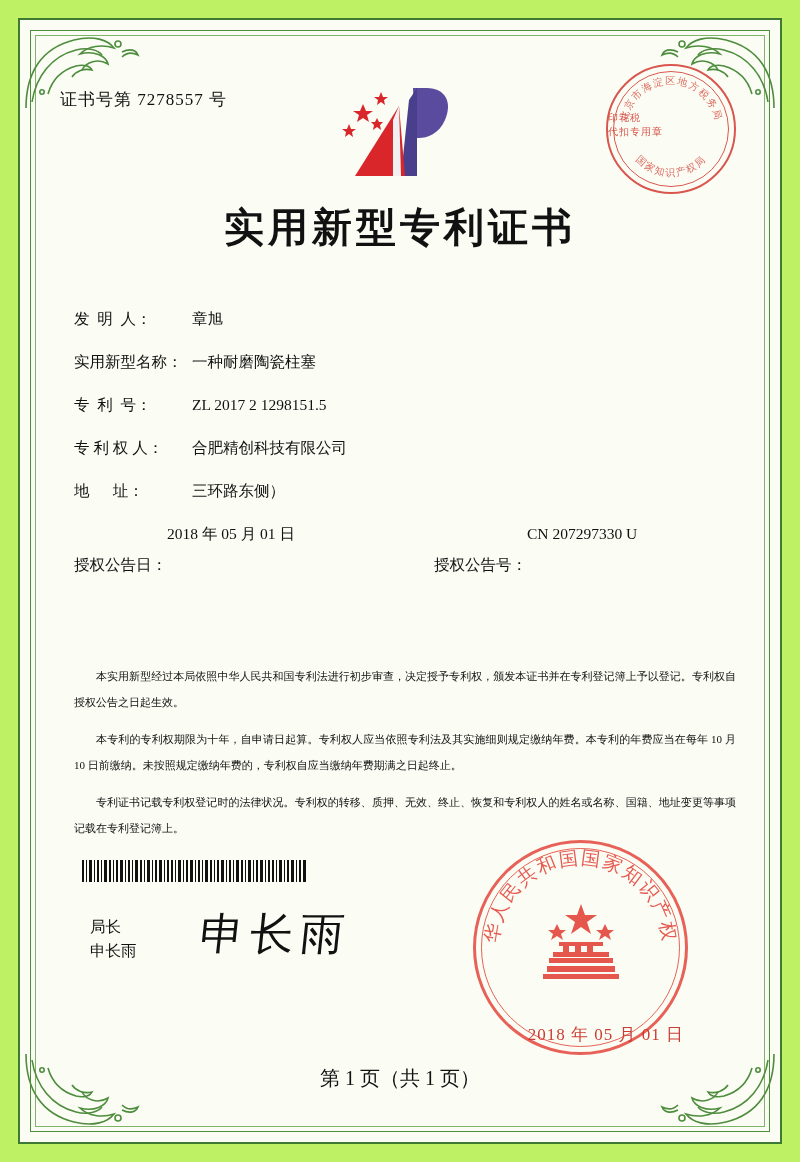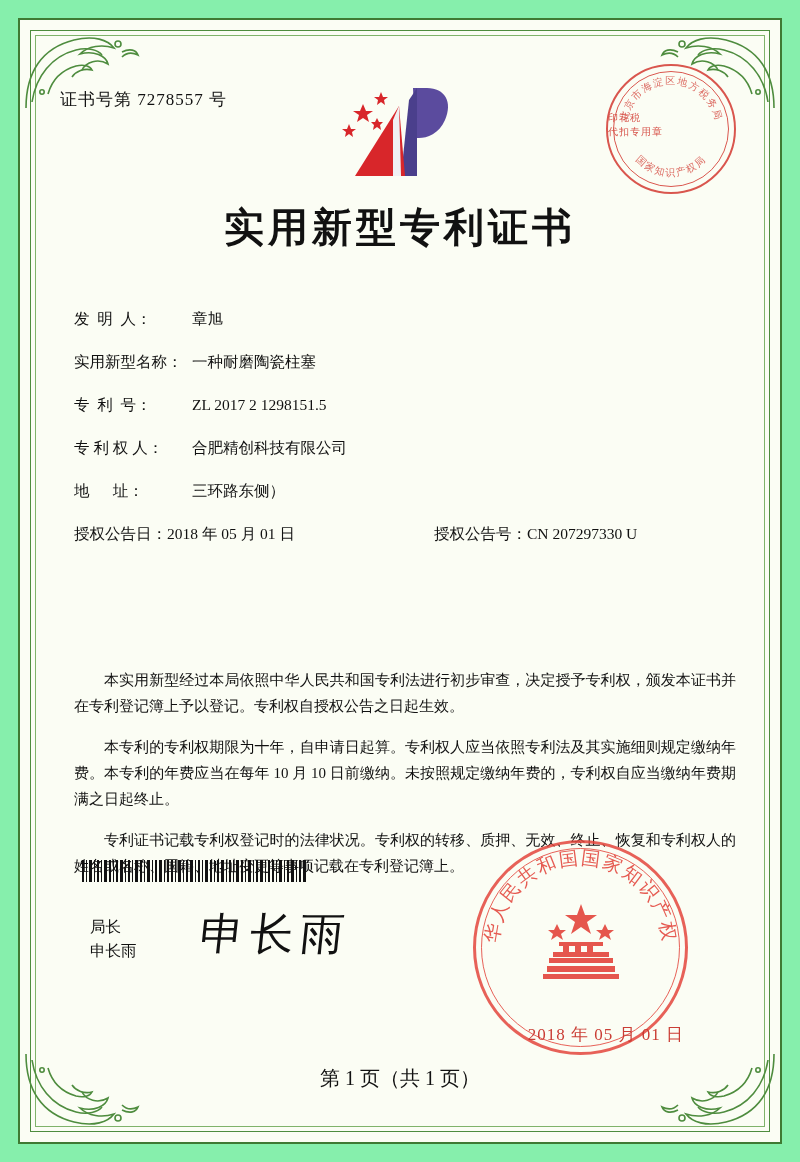--- a/index.html
+++ b/index.html
@@ -11,21 +11,21 @@
     width: 800px;
     height: 1162px;
     font-family: "Liberation Serif", "DejaVu Serif", serif;
     color: #1a1a1a;
     position: relative;
     overflow: hidden;
   }
   .page {
     position: absolute;
     inset: 0;
-    background: #86efac;
+    background: #bef264;
   }
   
   .frame-outer {
     position: absolute;
     left: 18px; top: 18px; right: 18px; bottom: 18px;
     border: 2px solid #3f7a33;
     background: #fbfdf4;
   }
   .frame-inner {
     position: absolute;
@@ -142,28 +142,28 @@
 
   .row-double {
     display: flex;
     align-items: flex-start;
     margin-bottom: 14px;
     line-height: 22px;
     font-size: 15.5px;
   }
   .row-double .left { width: 360px; flex: 0 0 360px; display: flex; }
   .row-double .right { flex: 1 1 auto; display: flex; text-align: center; }
-  .row-double .lbl { white-space: pre; }
+  .row-double .lbl { white-space: pre; margin-top: 31px; }
 
   .para-block {
     position: absolute;
     left: 14px;
     right: 4px;
     top: 592px;
-    font-size: 15px;
+    font-size: 11px;
     line-height: 26px;
     color: #111;
     text-align: justify;
   }
   .para {
     text-indent: 2em;
     margin-bottom: 2px;
   }
 
   .barcode {

